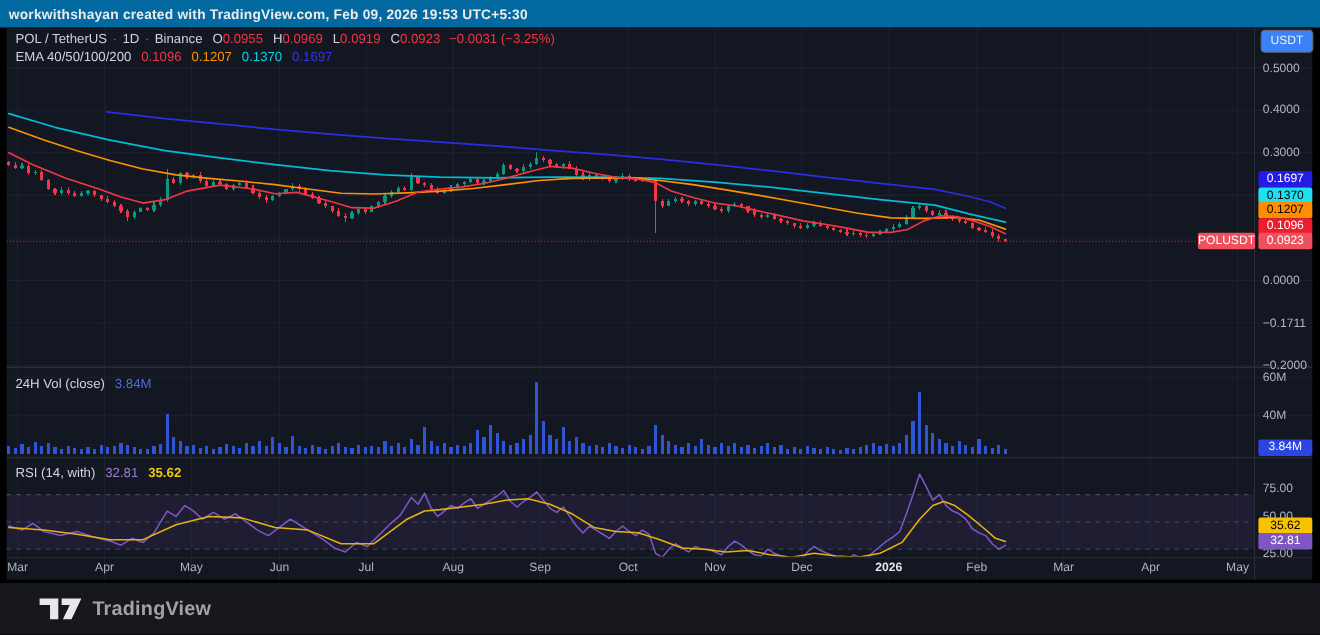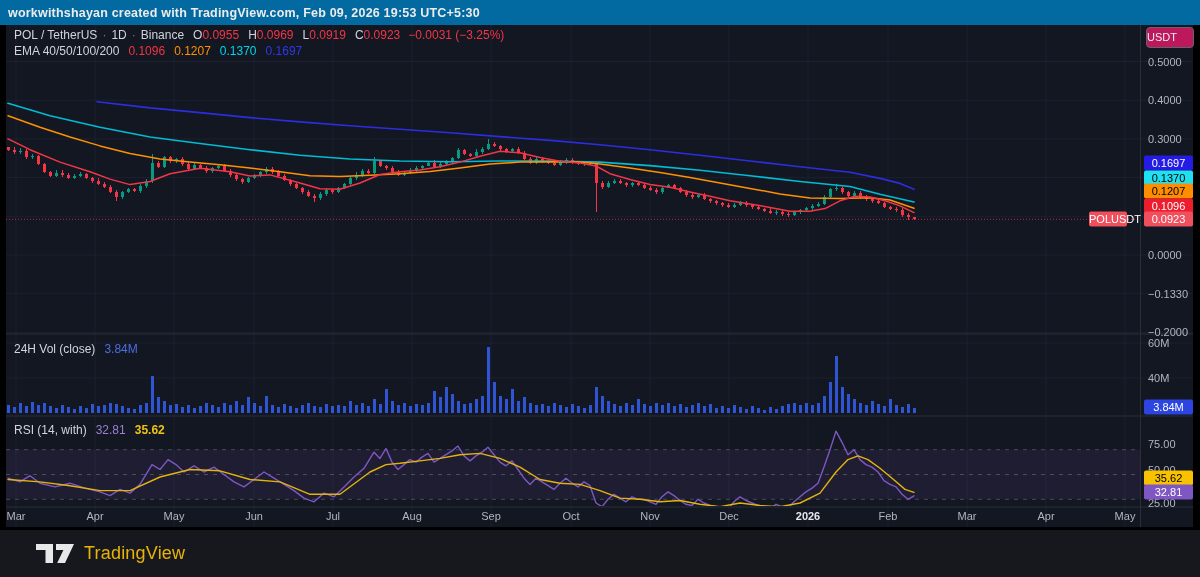--- a/index.html
+++ b/index.html
@@ -15,31 +15,31 @@
   .legend .vorange{color:#ff9100;margin-left:9px;}
   .legend .vcyan{color:#00d5e9;margin-left:9px;}
   .legend .vblue{color:#3336e8;margin-left:9px;}
   .legend .vred2{color:#f23645;margin-left:9px;}
   .legend .vvol{color:#4a6fe0;margin-left:9px;}
   .legend .vpurple{color:#9c7fd4;margin-left:9px;}
   .legend .vyellow{color:#efc411;margin-left:9px;font-weight:700;}
   .tick{position:absolute;left:1148px;color:#b2b5be;font-size:11px;transform:translateY(-50%);z-index:3;}
   .tag{position:absolute;left:1144px;width:49px;height:15px;border-radius:2px;text-align:center;
     font-size:11px;line-height:15px;transform:translateY(-50%);z-index:5;}
-  .ptag{position:absolute;left:1089px;width:38px;height:15px;text-align:center;font-size:11px;
+  .ptag{position:absolute;left:1089px;width:52px;height:15px;text-align:center;font-size:11px;
     line-height:15px;transform:translateY(-50%);border-radius:2px;z-index:5;color:#fff;}
   .ttick{position:absolute;top:510px;transform:translateX(-50%);font-size:11px;color:#b2b5be;z-index:3;}
   .ttick.bold{color:#e6e8ec;font-weight:700;}
   #usdt-btn{position:absolute;left:1146px;top:27px;width:46px;height:19px;line-height:19px;
-    text-align:left;color:#eceef2;background:#be185d;border:1px solid #62656e;border-radius:4px;
+    text-align:center;color:#eceef2;background:#3b82f6;border:1px solid #62656e;border-radius:4px;
     font-size:11px;z-index:6;cursor:pointer;}
   #bottombar{position:absolute;left:0;top:530px;width:1200px;height:47px;background:#17181d;
     display:flex;align-items:center;}
   #tv-logo{margin-left:35px;display:flex;align-items:center;}
-  #brand{color:#eab308;font-size:18px;font-weight:400;margin-left:9px;letter-spacing:.2px;}
+  #brand{color:#a3a3a3;font-size:18px;font-weight:700;margin-left:9px;letter-spacing:.2px;}
 </style>
 </head>
 <body>
 
 <div id="topbar">
   <span>workwithshayan created with TradingView.com, Feb 09, 2026 19:53 UTC+5:30</span>
 </div>
 
 <svg id="chart-svg" width="1200" height="577">
     <rect x="6" y="25" width="1187" height="502" fill="#131722"></rect>
@@ -572,21 +572,21 @@
   <span>RSI (14, with)</span><span class="vpurple">32.81</span><span class="vyellow">35.62</span>
 </div>
 
 <div id="usdt-btn">USDT</div>
 
 <div id="price-axis">
     <div class="tick" style="top: 61.5px;">0.5000</div>
     <div class="tick" style="top: 100.2px;">0.4000</div>
     <div class="tick" style="top: 138.9px;">0.3000</div>
     <div class="tick" style="top: 255px;">0.0000</div>
-    <div class="tick" style="top: 293.7px;">−0.1330</div>
+    <div class="tick" style="top: 293.7px;">−0.1711</div>
     <div class="tick" style="top: 332.4px;">−0.2000</div>
     <div class="tick" style="top: 343px;">60M</div>
     <div class="tick" style="top: 378px;">40M</div>
     <div class="tick" style="top: 443.5px; text-align: right;">75.00</div>
     <div class="tick" style="top: 470px;">50.00</div>
     <div class="tick" style="top: 503px;">25.00</div>
     <div class="tag" style="top: 163px; background: rgb(36, 28, 228); color: rgb(255, 255, 255);">0.1697</div>
     <div class="tag" style="top: 178px; background: rgb(30, 224, 240); color: rgb(0, 0, 0);">0.1370</div>
     <div class="tag" style="top: 191px; background: rgb(255, 141, 0); color: rgb(0, 0, 0);">0.1207</div>
     <div class="tag" style="top: 206px; background: rgb(239, 28, 45); color: rgb(255, 255, 255);">0.1096</div>

